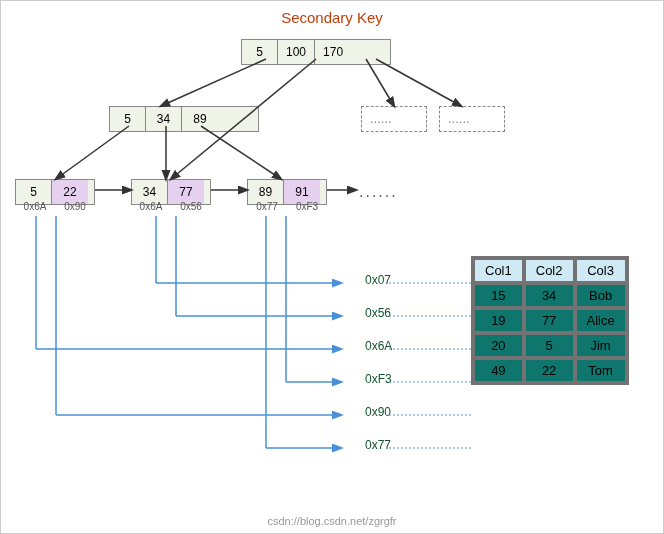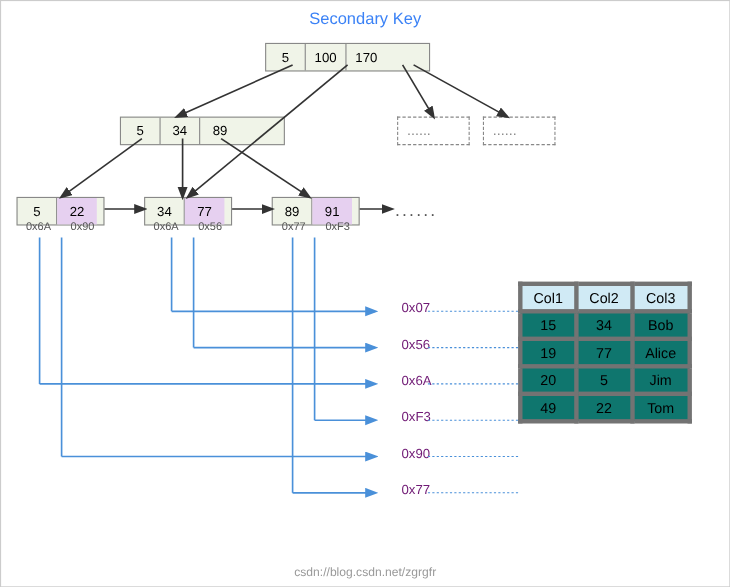--- a/index.html
+++ b/index.html
@@ -20,21 +20,21 @@
       background: #fff;
       border: 1px solid #ccc;
     }
 
     
     .title {
       text-align: center;
       font-size: 15px;
       font-weight: normal;
       padding-top: 8px;
-      color: #3b82f6;
+      color: #c2410c;
     }
 
     
     .node-box {
       position: absolute;
       display: flex;
       border: 1px solid #888;
       background: #f0f4e8;
     }
     .node-box .cell {
@@ -53,21 +53,21 @@
     }
     .node-box.dashed {
       border: 1px dashed #888;
       background: #fff;
     }
 
     
     .addr-label {
       position: absolute;
       font-size: 12px;
-      color: #701a75;
+      color: #14532d;
       padding-left: 24px;
     }
 
     
     .data-table {
       position: absolute;
       border-collapse: collapse;
     }
     .data-table th, .data-table td {
       border: 4px solid #737373;

